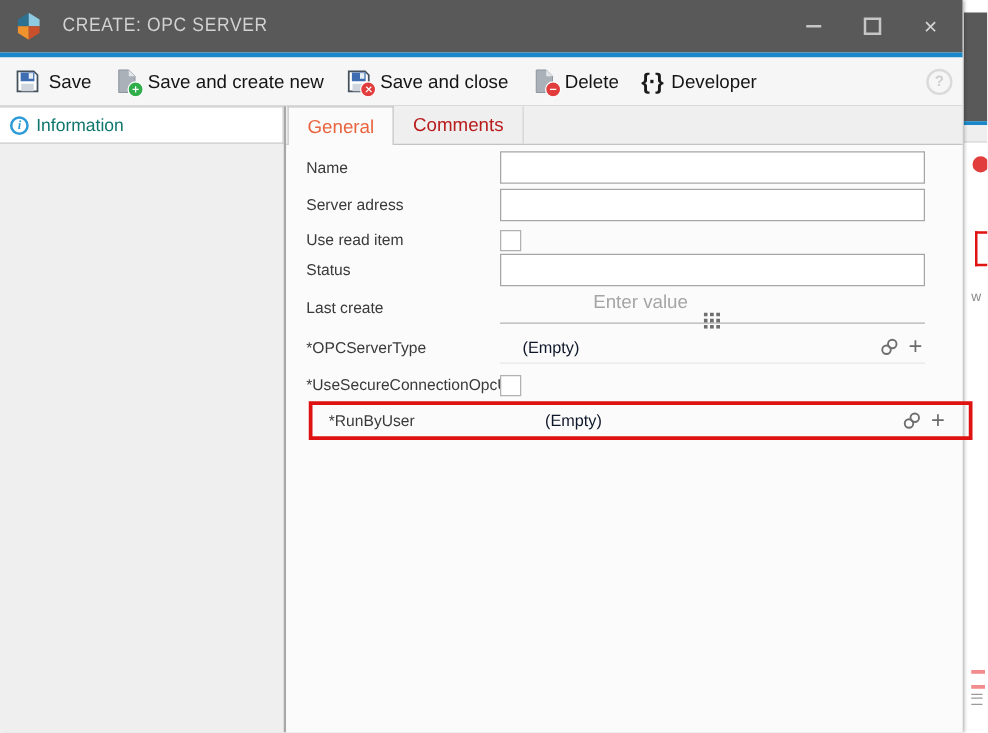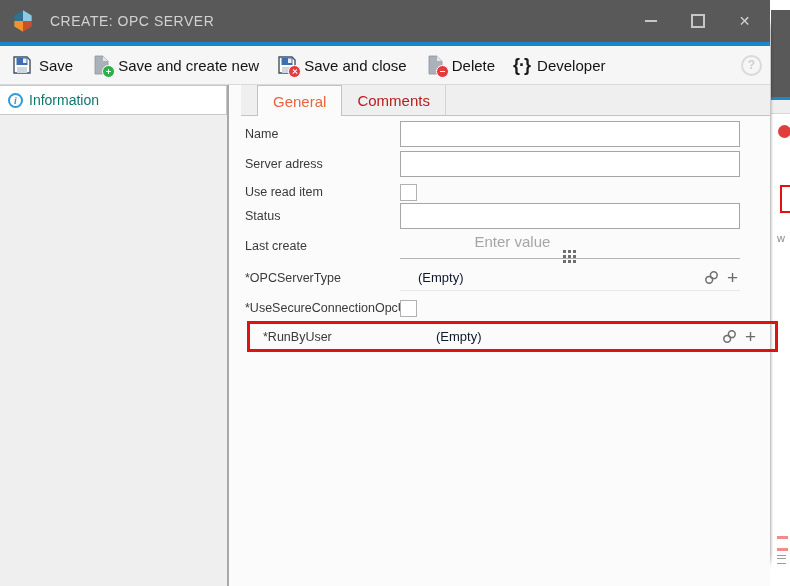--- a/index.html
+++ b/index.html
@@ -17,21 +17,21 @@
   .strip .bracket{position:absolute;top:185px;left:9px;width:10px;height:24px;border:2px solid #e01212;border-right:none;}
   .strip .wtxt{position:absolute;top:232px;left:6px;color:#8a8a8a;font-size:11px;}
   .strip .dash{position:absolute;left:6px;width:11px;height:3px;background:#f28b8b;}
   .strip .d1{top:536px;} .strip .d2{top:548px;}
   .strip .menubars{position:absolute;top:555px;left:6px;width:9px;height:7px;
     border-top:1.5px solid #9a9a9a;border-bottom:1.5px solid #9a9a9a;}
   .strip .menubars::after{content:"";display:block;margin-top:1.5px;border-top:1.5px solid #9a9a9a;}
 
   
   .dialog{position:absolute;left:0;top:0;width:770px;height:586px;background:#fbfbfb;
-    box-shadow:1px 0 3px rgba(0,0,0,.35);display:flex;flex-direction:column;border-radius:32px;}
+    box-shadow:1px 0 3px rgba(0,0,0,.35);display:flex;flex-direction:column;}
 
   
   .titlebar{height:42px;background:#595959;display:flex;align-items:center;flex:0 0 auto;}
   .logo{margin-left:10px;width:26px;height:26px;flex:0 0 auto;}
   .title{margin-left:14px;color:#d2d2d2;font-size:15.5px;letter-spacing:.6px;white-space:nowrap;
     transform:scaleX(.9);transform-origin:left center;}
   .wctrls{margin-left:auto;display:flex;margin-right:2px;}
   .wbtn{width:47px;height:42px;display:flex;align-items:center;justify-content:center;}
   .min-bar{width:12px;height:2px;background:#c6c6c6;}
   .max-box{width:10px;height:10px;border:2px solid #c6c6c6;}
@@ -60,21 +60,21 @@
   .main{flex:1;display:flex;min-height:0;}
   .sidebar{width:227px;background:#efefef;border-right:2px solid #a8a8a8;flex:0 0 auto;}
   .infotab{height:30px;background:#fff;border:1px solid #c9c9c9;border-left:none;box-sizing:border-box;
     display:flex;align-items:center;gap:6px;padding-left:8px;}
   .infoicon{width:15px;height:15px;border-radius:50%;border:2px solid #2d9bd8;color:#2d9bd8;
     font-size:10px;font-weight:700;font-style:italic;display:flex;align-items:center;justify-content:center;
     box-sizing:border-box;font-family:"Liberation Serif",serif;flex:0 0 auto;}
   .infolabel{font-size:14px;color:#0f766e;}
 
   .contentcol{flex:1;display:flex;flex-direction:column;min-width:0;}
-  .tabrow{height:30px;background:#efefef;border-bottom:1px solid #c3c3c3;display:flex;padding-left:16px;flex:0 0 auto;margin-left:12px;}
+  .tabrow{height:30px;background:#efefef;border-bottom:1px solid #c3c3c3;display:flex;padding-left:1px;flex:0 0 auto;}
   .tab{padding:0 15px;display:flex;align-items:center;font-size:15px;color:#b91c1c;position:relative;}
   .tab.active{background:#fbfbfb;border:1px solid #c3c3c3;border-bottom:none;color:#e8643e;margin-bottom:-1px;}
   .tab.inactive{border-right:1px solid #d4d4d4;}
   .content{flex:1;padding-top:5px;background:#fbfbfb;}
 
   
   .row{display:flex;align-items:center;height:26px;margin-bottom:4px;padding-left:16px;}
   .row.cb{height:22px;margin-bottom:0;}
   .row.cb2{height:22px;margin-bottom:2px;}
   .row.mb6{margin-bottom:6px;}

